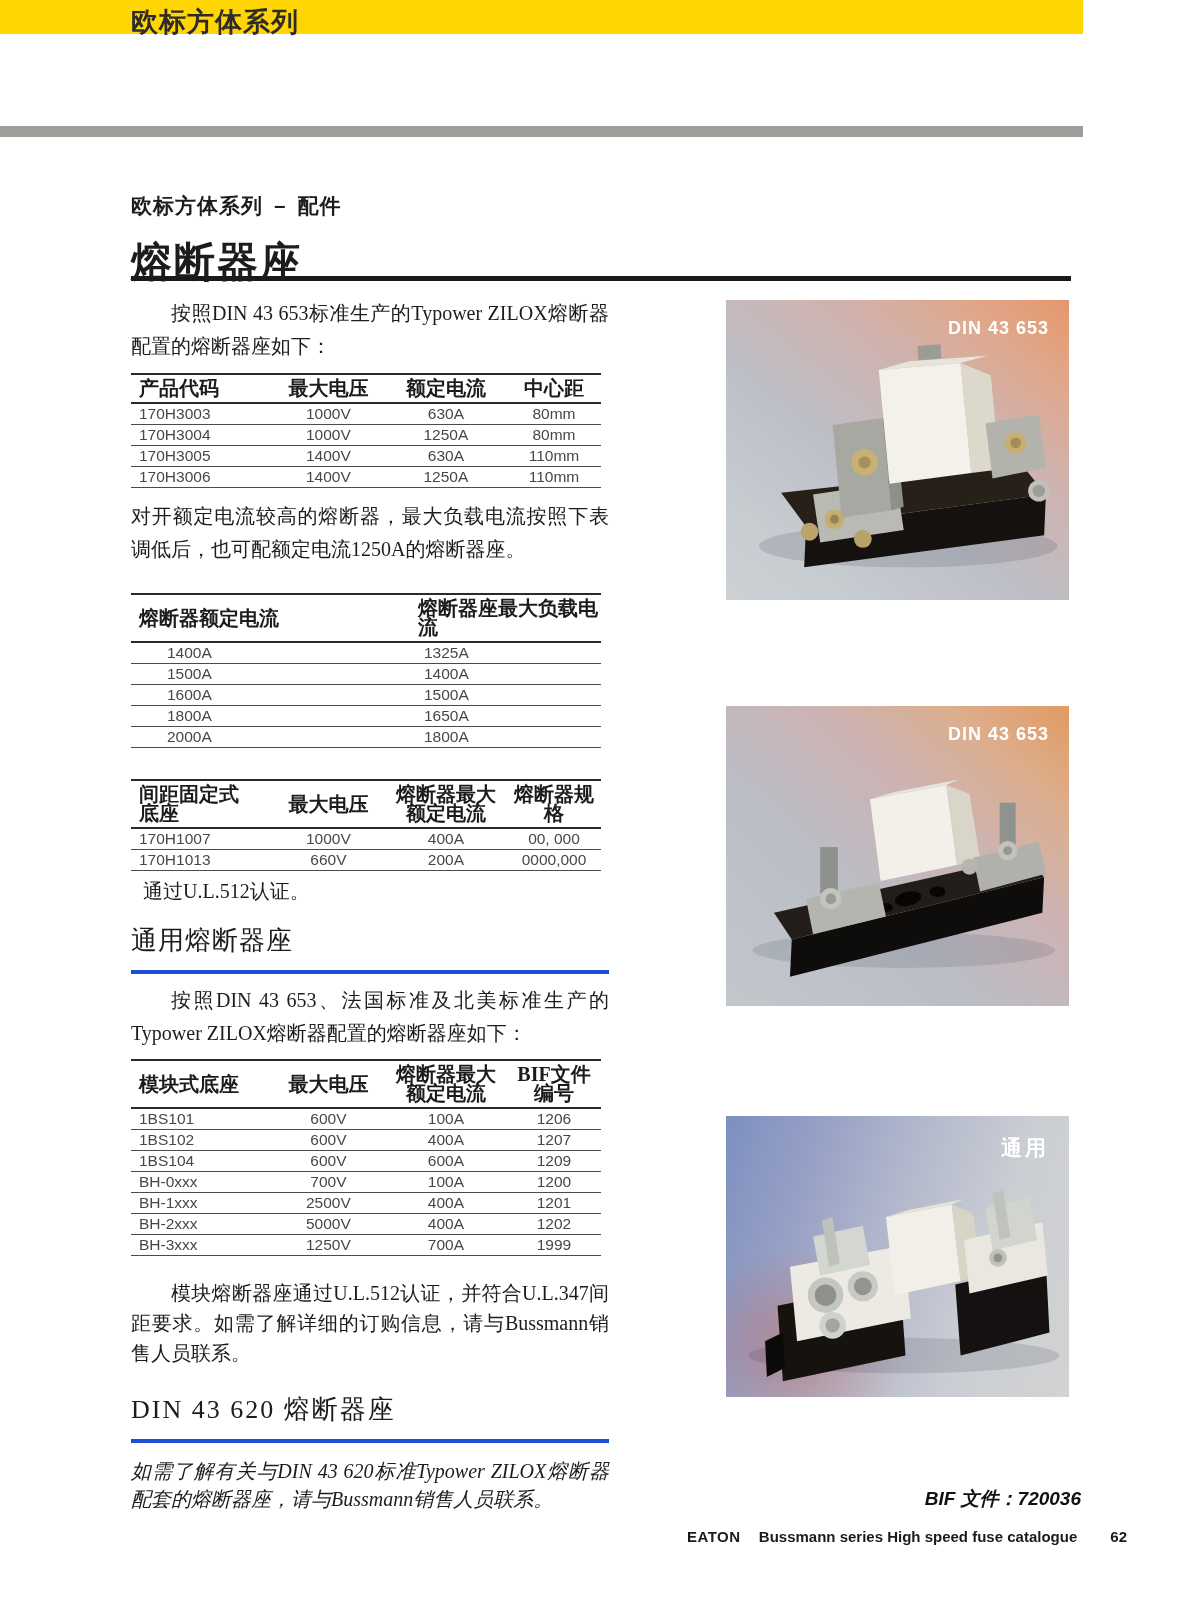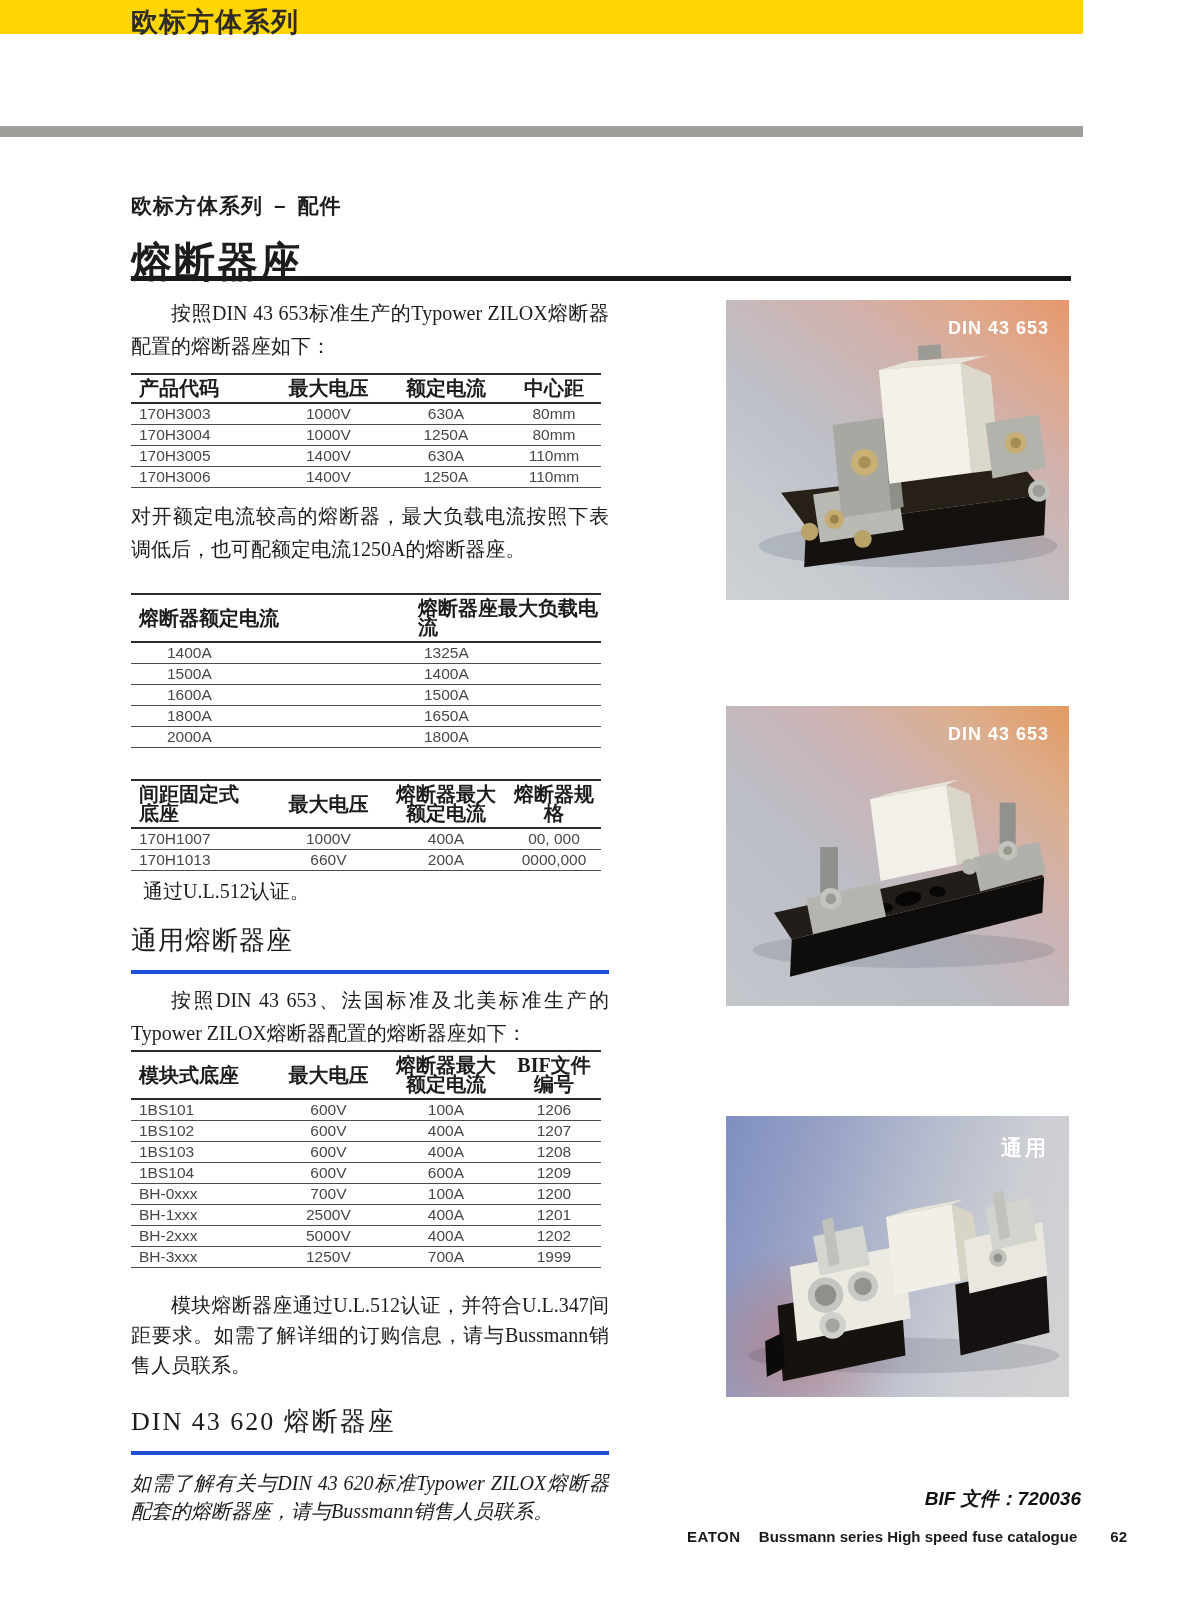--- a/index.html
+++ b/index.html
@@ -31,21 +31,21 @@
   .p3{margin-top:10px;}
   .p4{margin-top:22px;line-height:30px;}
   .p5{margin-top:14px;line-height:28px;font-style:italic;}
   .ul-note{margin-top:7px;padding-left:12px;font-size:20px;}
 
   
   table{border-collapse:collapse;width:470px;table-layout:fixed;}
   .t1{margin-top:10px;}
   .t2{margin-top:27px;}
   .t3{margin-top:31px;}
-  .t4{}
+  .t4{margin-top:9px;}
   th{font-size:20px;font-weight:bold;white-space:pre-line;line-height:19px;padding:4px 2px;
      border-bottom:2px solid #2a2a2a;vertical-align:middle;}
   table{border-top:2.5px solid #2a2a2a;}
   td{font-family:"Liberation Sans","DejaVu Sans",sans-serif;font-size:15.5px;color:#474747;
      padding:1px 2px;height:17px;border-bottom:1.2px solid #4b4b4b;vertical-align:middle;}
   th:first-child,td:first-child{text-align:left;padding-left:8px;}
   th:not(:first-child),td:not(:first-child){text-align:center;}
   .t2 td:first-child{padding-left:36px;}
   .t2 th:nth-child(2),.t2 td:nth-child(2){text-align:left;padding-left:58px;}
   .t2 th:nth-child(2){padding-left:52px;}
@@ -233,26 +233,20 @@
             <td>1BS101</td>
             <td>600V</td>
             <td>100A</td>
             <td>1206</td>
           </tr>
           <tr>
             <td>1BS102</td>
             <td>600V</td>
             <td>400A</td>
             <td>1207</td>
-          </tr>
-          <tr>
-            <td>1BS103</td>
-            <td>600V</td>
-            <td>400A</td>
-            <td>1208</td>
           </tr>
           <tr>
             <td>1BS104</td>
             <td>600V</td>
             <td>600A</td>
             <td>1209</td>
           </tr>
           <tr>
             <td>BH-0xxx</td>
             <td>700V</td>

